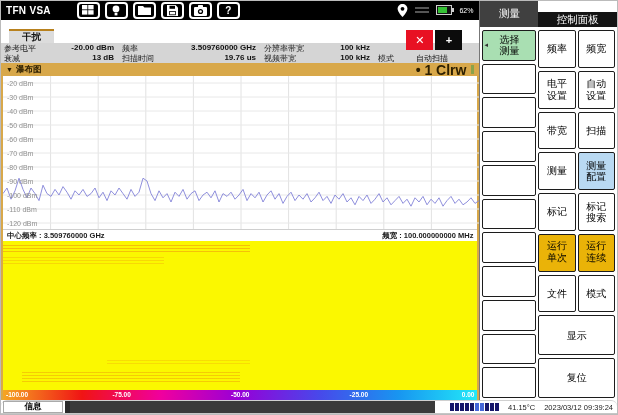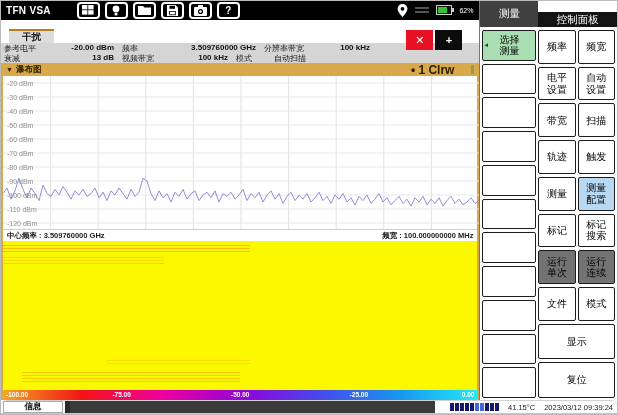--- a/index.html
+++ b/index.html
@@ -39,21 +39,21 @@
   .p-label { color:#222; }
   .p-value { font-weight:bold; text-align:right; }
   .pair-0 .p-label { width:48px; } .pair-0 .p-value { width:62px; }
   .pair-1 .p-label { width:44px; margin-left:8px; } .pair-1 .p-value { width:90px; }
   .pair-2 .p-label { width:56px; margin-left:8px; } .pair-2 .p-value { width:50px; }
   .pair-3 .p-label { width:24px; margin-left:8px; } .pair-3 .p-value { width:60px; text-align:left; padding-left:14px; font-weight:normal; }
 
   .gold-bar { height:13px; background:#d8a84a; display:flex; align-items:center; padding:0 5px;
               font-size:8.5px; font-weight:bold; color:#2e2000; }
   .gold-bar .collapse { font-size:7px; margin-right:3px; }
-  .gold-right { margin-left:auto; display:flex; align-items:center; gap:17px; font-size:12px; }
+  .gold-right { margin-left:auto; display:flex; align-items:center; gap:5px; font-size:14px; }
   .trace-tick { width:3px; height:9px; background:#8aa24a; display:inline-block; }
 
   .wf-frame { border-left:2px solid #d8a84a; border-right:2px solid #d8a84a; position:relative; }
   .chart { height:153px; background:#fff; position:relative; }
   .ytick { position:absolute; left:4px; font-size:7px; color:#8f8f8f; line-height:1; }
   #spectrum-svg { position:absolute; left:0; top:0; }
 
   .freq-row { height:12px; background:#fff; display:flex; align-items:center; justify-content:space-between;
               padding:0 4px; font-size:7.5px; font-weight:bold; color:#1a1a1a; border-top:1px solid #cfcfcf; }
 
@@ -79,21 +79,21 @@
   .tab-control { flex:1; background:#141414;margin-top:11px; }
   .panel-body { flex:1; display:flex; gap:2px; padding:3px 2px 2px 2px; }
   .col-left { width:54px; display:flex; flex-direction:column; gap:3px; }
   .col-right { flex:1; display:flex; flex-direction:column; gap:3px; }
   .btn-row { display:flex; gap:2px; flex:1; }
   .pbtn { flex:1; border:1px solid #1c1c1c; border-radius:2px; background:#fff; color:#000;
           font-size:10px; line-height:1.15; display:flex; align-items:center; justify-content:center;
           text-align:center; padding:0 6px; }
   .pbtn.wide { flex:1; }
   .hl-blue { background:#b9d9f2; }
-  .hl-tan  { background:#737373; }
+  .hl-tan  { background:#eab308;font-family:Liberation Mono, monospace; }
   .cell-empty { flex:1; border:1px solid #1c1c1c; border-radius:2px; background:#fff; }
   .select-btn { flex:1; border:1px solid #1c1c1c; border-radius:2px; background:#a9dfb2; color:#000;
                 font-size:10px; line-height:1.15; display:flex; align-items:center; justify-content:center;
                 text-align:center; padding:0 13px; position:relative; }
   .select-btn .marker { position:absolute; left:1px; top:50%; transform:translateY(-50%); font-size:7px; color:#333; }
 
   
   .statusbar { height:13px; display:flex; align-items:center; background:#fff; border-top:1px solid #d0d0d0;border-radius:6px; }
   .info-btn { width:60px; height:12px; margin-left:2px; background:#fff; border:1px solid #aaa;
               font-size:8.5px; font-weight:bold; color:#000; display:flex; align-items:center; justify-content:center; }
@@ -193,20 +193,24 @@
             </div>
             <div class="p-pair pair-2">
               <span class="p-label">分辨率带宽</span>
               <span class="p-value">100 kHz</span>
             </div>
           </div>
         <div class="param-row">
             <div class="p-pair pair-0">
               <span class="p-label">衰减</span>
               <span class="p-value">13 dB</span>
+            </div>
+            <div class="p-pair pair-1">
+              <span class="p-label">扫描时间</span>
+              <span class="p-value">19.76 us</span>
             </div>
             <div class="p-pair pair-2">
               <span class="p-label">视频带宽</span>
               <span class="p-value">100 kHz</span>
             </div>
             <div class="p-pair pair-3">
               <span class="p-label">模式</span>
               <span class="p-value">自动扫描</span>
             </div>
           </div>
@@ -308,24 +312,20 @@
             </div>
             <div class="btn-row">
               <div class="pbtn">电平设置</div>
               <div class="pbtn">自动设置</div>
             </div>
             <div class="btn-row">
               <div class="pbtn">带宽</div>
               <div class="pbtn">扫描</div>
             </div>
             <div class="btn-row">
-              <div class="pbtn">轨迹</div>
-              <div class="pbtn">触发</div>
-            </div>
-            <div class="btn-row">
               <div class="pbtn">测量</div>
               <div class="pbtn hl-blue">测量配置</div>
             </div>
             <div class="btn-row">
               <div class="pbtn">标记</div>
               <div class="pbtn">标记搜索</div>
             </div>
             <div class="btn-row">
               <div class="pbtn hl-tan">运行单次</div>
               <div class="pbtn hl-tan">运行连续</div>

